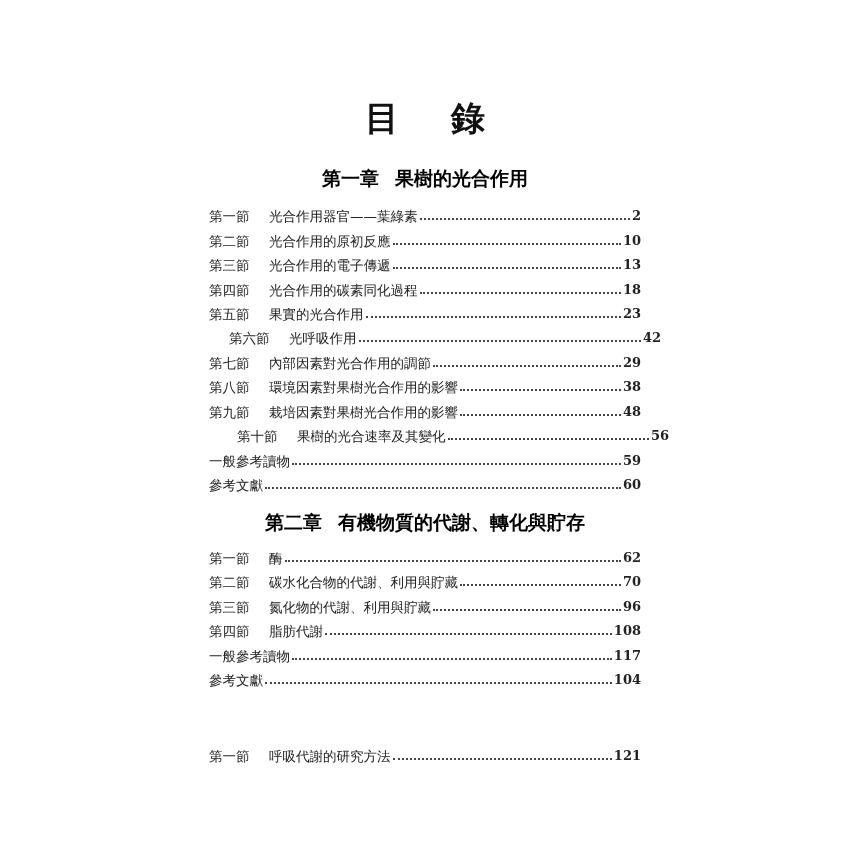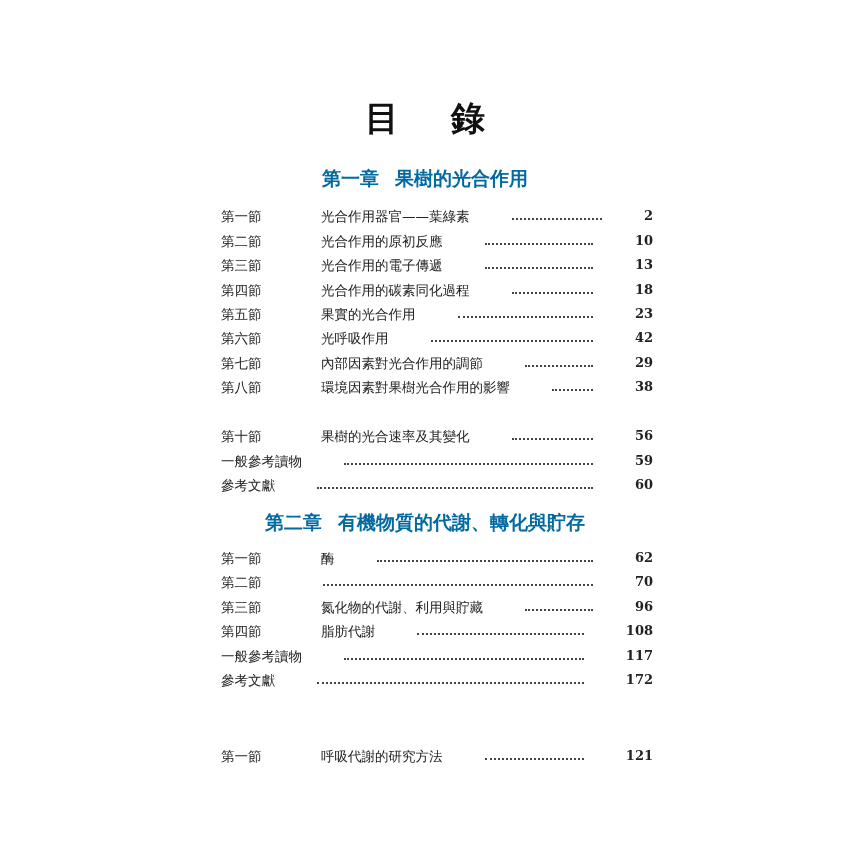--- a/index.html
+++ b/index.html
@@ -37,34 +37,33 @@
   .toc-title span { display: inline-block; }
   .toc-title .gap { width: 52px; }
   .chapter-heading {
     position: absolute;
     left: 0;
     width: 850px;
     text-align: center;
     font-weight: bold;
     font-size: 19px;
     line-height: 24px;
-    color: #0369a1;
+    color: #000000;
   }
   .chapter-heading .ch-num { margin-right: 16px; }
   .entry {
     position: absolute;
-    left: 221px;
+    left: 209px;
     width: 432px;
     height: 20px;
     display: flex;
     align-items: flex-end;
     font-size: 13.5px;
     line-height: 18px;
     color: #222;
-    gap: 40px;
   }
   .entry .sec-num {
     flex: 0 0 auto;
     width: 60px;
     white-space: nowrap;
   }
   .entry .sec-title {
     flex: 0 0 auto;
     white-space: nowrap;
     text-align: center;
@@ -119,39 +118,45 @@
     <span class="sec-title">光合作用的碳素同化過程</span>
     <span class="leader"></span>
     <span class="page-num">18</span>
   </div>
   <div class="entry" style="top:303px;">
     <span class="sec-num">第五節</span>
     <span class="sec-title">果實的光合作用</span>
     <span class="leader"></span>
     <span class="page-num">23</span>
   </div>
-  <div class="entry" style="top:327px;">
+  <div class="entry" style="top:327px;margin-left:20px;">
     <span class="sec-num">第六節</span>
     <span class="sec-title">光呼吸作用</span>
     <span class="leader"></span>
     <span class="page-num">42</span>
   </div>
   <div class="entry" style="top:352px;">
     <span class="sec-num">第七節</span>
     <span class="sec-title">內部因素對光合作用的調節</span>
     <span class="leader"></span>
     <span class="page-num">29</span>
   </div>
   <div class="entry" style="top:376px;">
     <span class="sec-num">第八節</span>
     <span class="sec-title">環境因素對果樹光合作用的影響</span>
     <span class="leader"></span>
     <span class="page-num">38</span>
   </div>
-  <div class="entry" style="top:425px;">
+  <div class="entry" style="top:401px;">
+    <span class="sec-num">第九節</span>
+    <span class="sec-title">栽培因素對果樹光合作用的影響</span>
+    <span class="leader"></span>
+    <span class="page-num">48</span>
+  </div>
+  <div class="entry" style="top:425px;margin-left:28px;">
     <span class="sec-num">第十節</span>
     <span class="sec-title">果樹的光合速率及其變化</span>
     <span class="leader"></span>
     <span class="page-num">56</span>
   </div>
   <div class="entry no-num" style="top:450px;">
 
     <span class="sec-title">一般參考讀物</span>
     <span class="leader"></span>
     <span class="page-num">59</span>
@@ -168,20 +173,21 @@
   </div>
 
   <div class="entry" style="top:547px;">
     <span class="sec-num">第一節</span>
     <span class="sec-title">酶</span>
     <span class="leader"></span>
     <span class="page-num">62</span>
   </div>
   <div class="entry" style="top:571px;">
     <span class="sec-num">第二節</span>
+    <span class="sec-title">碳水化合物的代謝、利用與貯藏</span>
     <span class="leader"></span>
     <span class="page-num">70</span>
   </div>
   <div class="entry" style="top:596px;">
     <span class="sec-num">第三節</span>
     <span class="sec-title">氮化物的代謝、利用與貯藏</span>
     <span class="leader"></span>
     <span class="page-num">96</span>
   </div>
   <div class="entry" style="top:620px;">
@@ -193,21 +199,21 @@
   <div class="entry no-num" style="top:645px;">
 
     <span class="sec-title">一般參考讀物</span>
     <span class="leader"></span>
     <span class="page-num">117</span>
   </div>
   <div class="entry no-num" style="top:669px;">
 
     <span class="sec-title">參考文獻</span>
     <span class="leader"></span>
-    <span class="page-num">172</span>
+    <span class="page-num">104</span>
   </div>
 
 
   <div class="entry" style="top:745px;">
     <span class="sec-num">第一節</span>
     <span class="sec-title">呼吸代謝的研究方法</span>
     <span class="leader"></span>
     <span class="page-num">121</span>
   </div>
 

